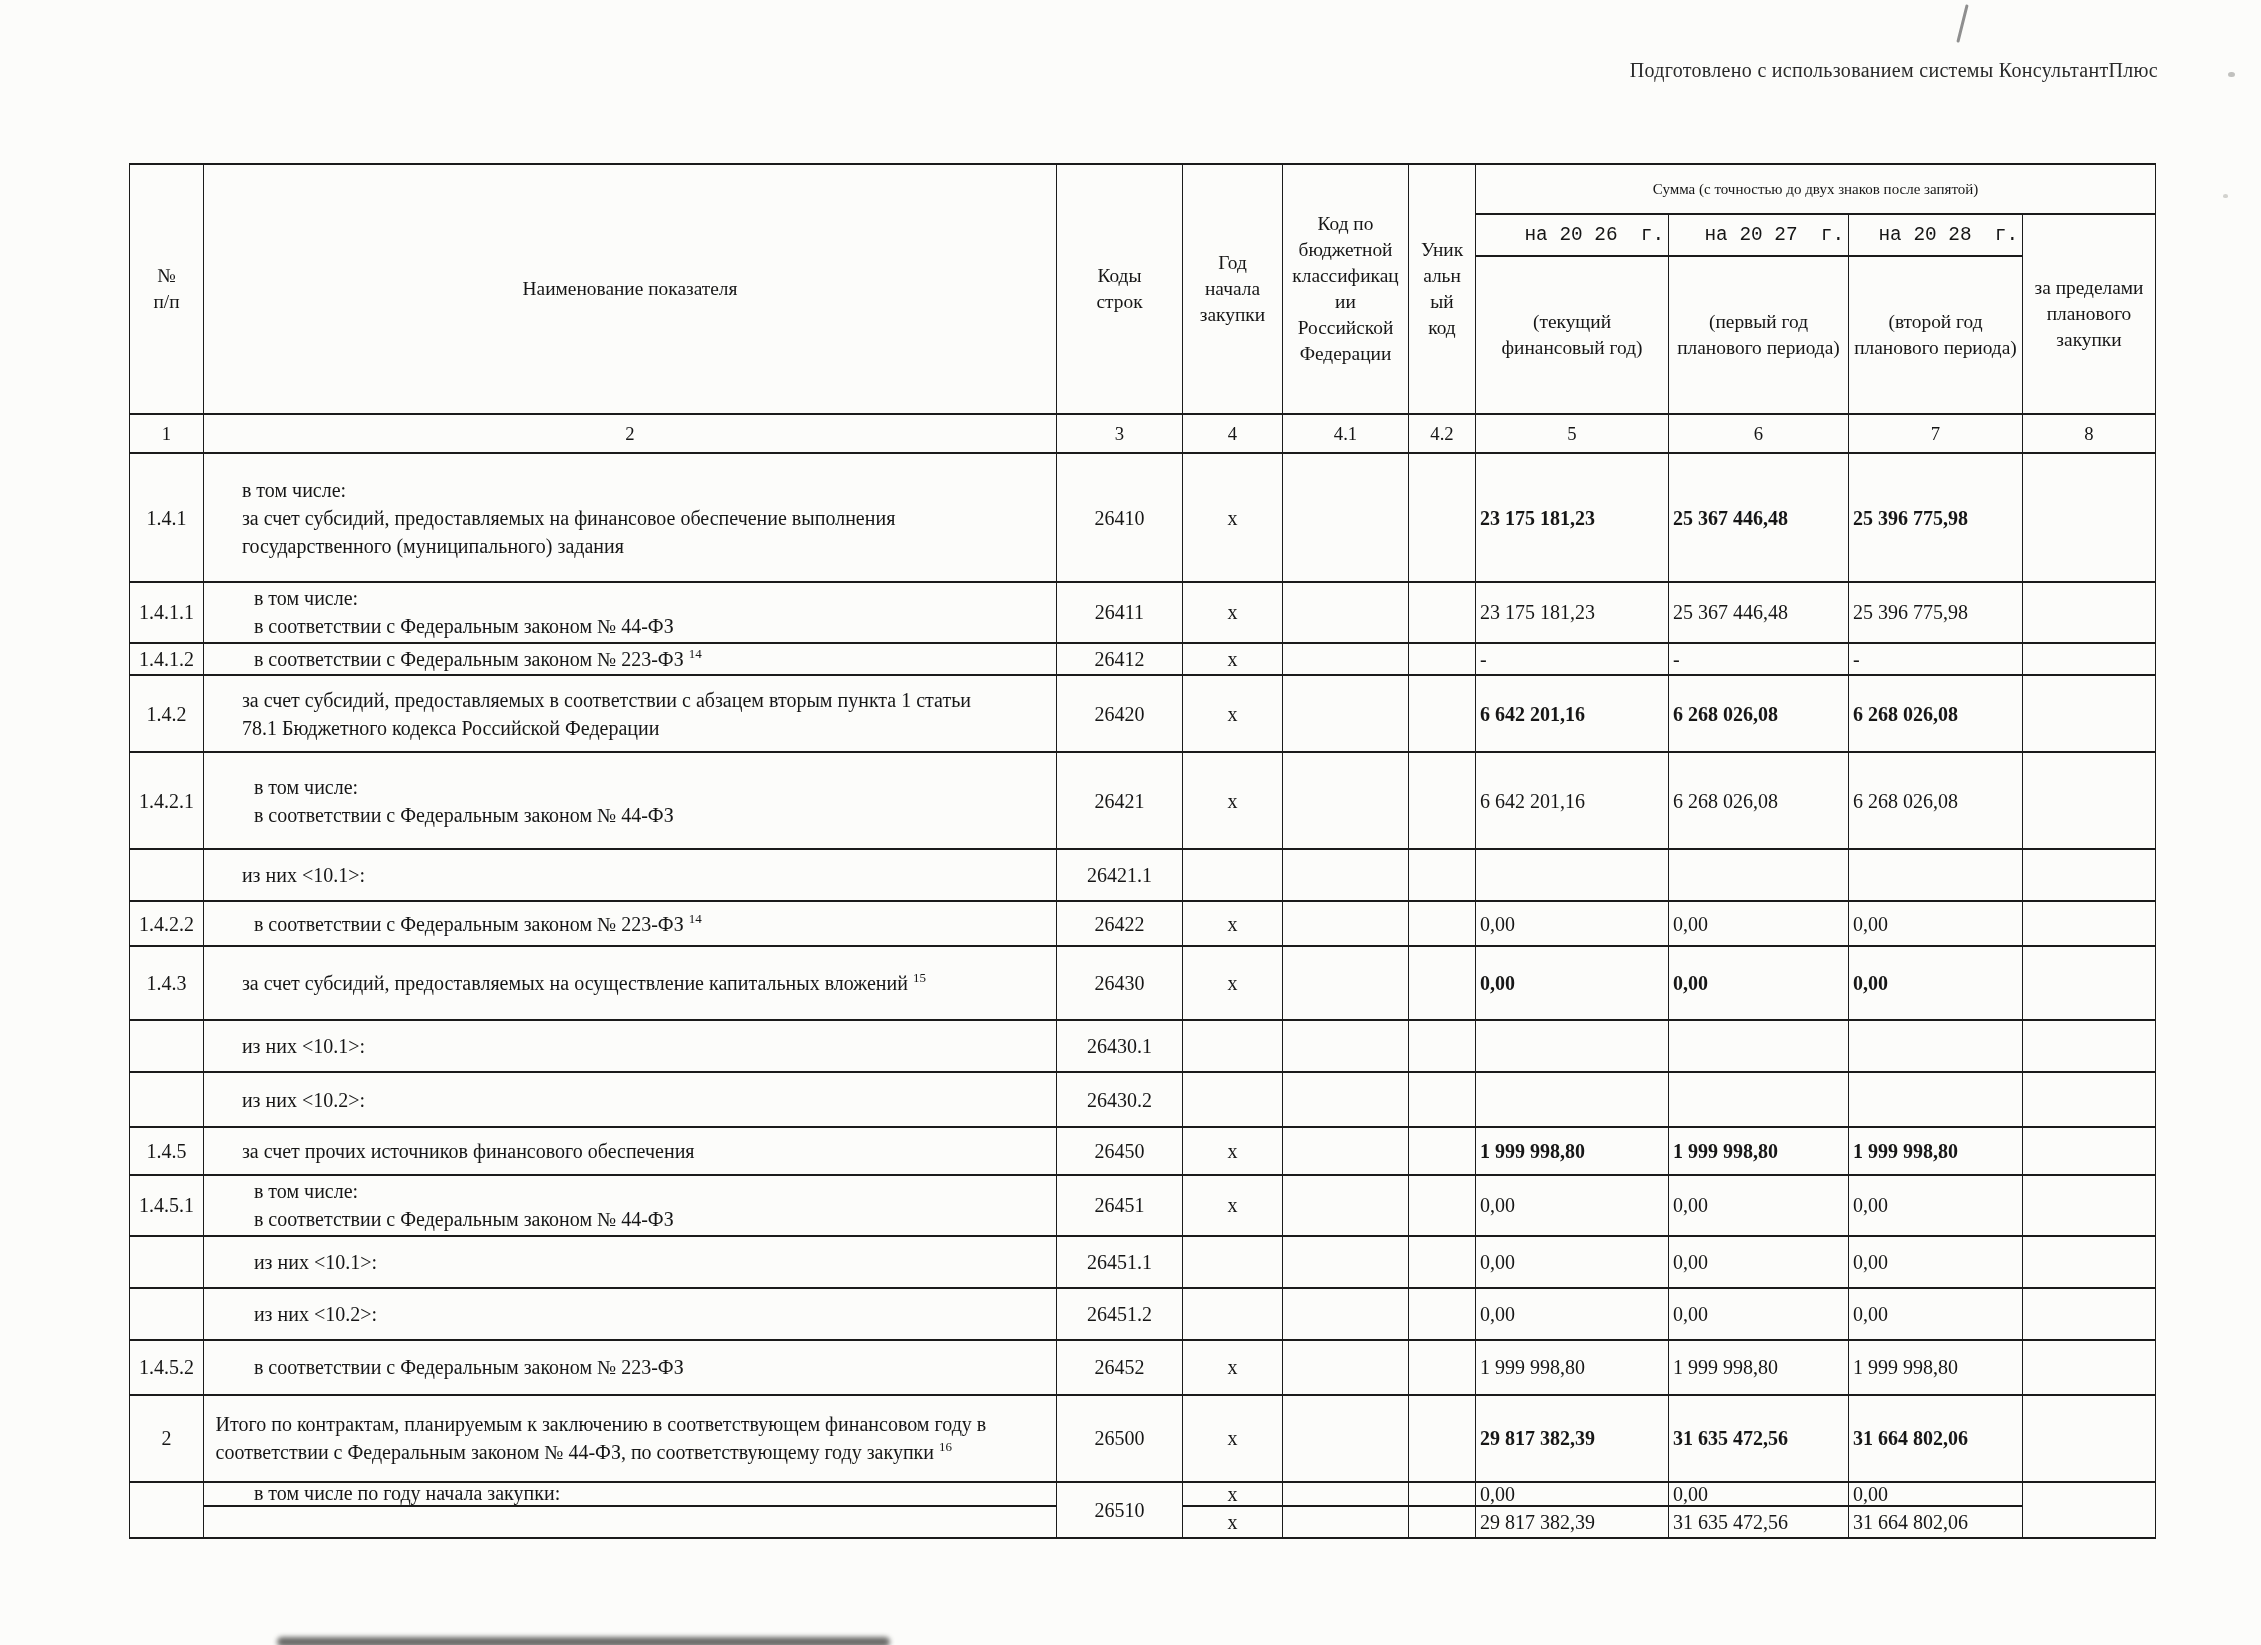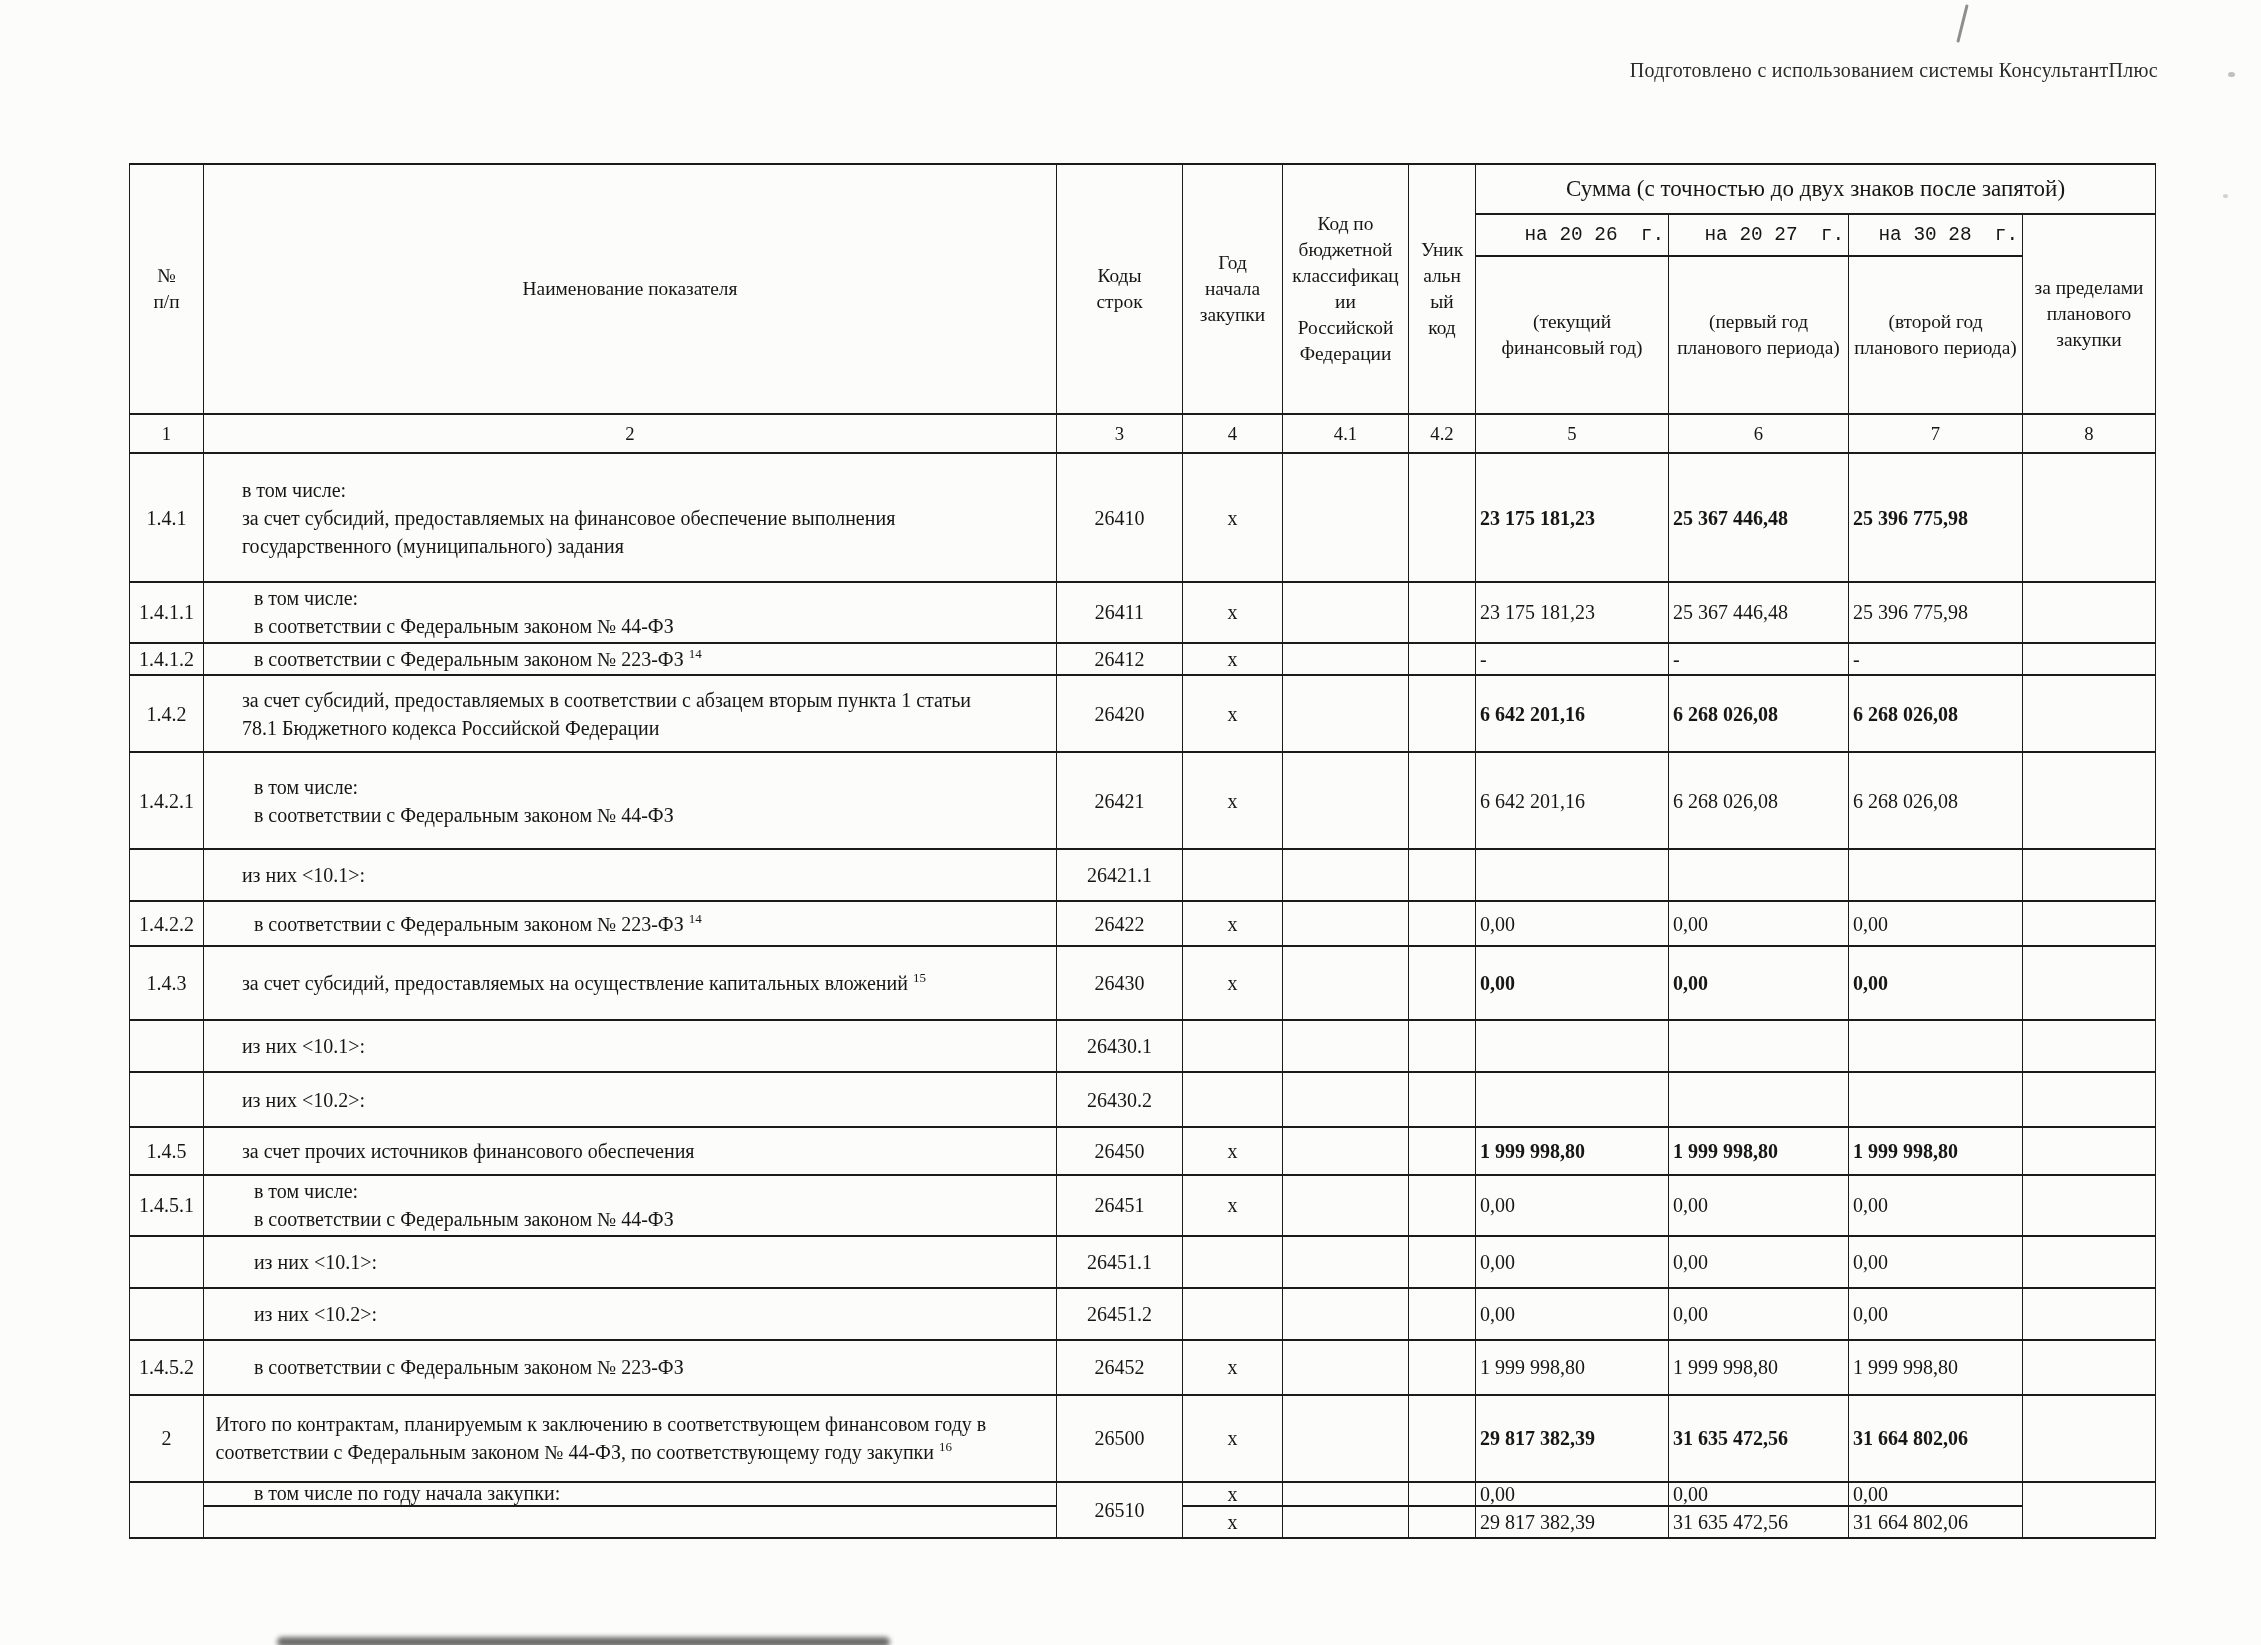--- a/index.html
+++ b/index.html
@@ -12,21 +12,21 @@
   .speck2{position:absolute;left:2223px;top:194px;width:5.2px;height:3.9px;background:#a7a7a2;opacity:.5;border-radius:50%;}
   .smudge{position:absolute;left:277px;top:1637px;width:613px;height:10.3px;background:#2e2e2c;
         opacity:.7;filter:blur(2.6px);border-radius:5.2px;}
 
   table.tbl{position:absolute;left:129px;top:163px;width:2026px;table-layout:fixed;
         border-collapse:collapse;font-size:20px;line-height:28px;}
   .tbl td{border:1.9px solid #1b1b1b;border-top-width:2.6px;border-bottom-width:2.6px;
         padding:1.3px 3.9px;vertical-align:middle;overflow:hidden;}
   .hc{text-align:center;font-size:19.4px;line-height:26px;}
   .pre{white-space:pre-line;}
-  .sum-title{font-size:23px;}
+  .sum-title{font-size:15px;}
   .yr{white-space:pre;text-align:right;padding-right:9px;font-family:Liberation Mono, monospace;}
   .yl{vertical-align:top;padding-top:6.5px;}
   .hnums td{font-size:18.7px;text-align:center;padding:0;}
   .c-num{text-align:center;font-size:20px;margin-top:10px;}
   .c-code{text-align:center;}
   .c-x{text-align:center;}
   .c-val{}
   .bold{font-weight:700;}
   .vt{vertical-align:top;padding-top:5.2px;}
   .vb{vertical-align:bottom;padding-bottom:5.2px;}
@@ -78,21 +78,21 @@
 Федерации</td>
       <td rowspan="3" class="hc pre">Уник
 альн
 ый
 код</td>
       <td colspan="4" class="hc sum-title">Сумма (с точностью до двух знаков после запятой)</td>
     </tr>
     <tr style="height:42px">
       <td class="hc yr">на 20 26  г.</td>
       <td class="hc yr">на 20 27  г.</td>
-      <td class="hc yr">на 30 28  г.</td>
+      <td class="hc yr">на 20 28  г.</td>
       <td rowspan="2" class="hc pre">за пределами
 планового
 закупки</td>
     </tr>
     <tr style="height:158px">
       <td class="hc yl">(текущий финансовый год)</td>
       <td class="hc yl">(первый год планового периода)</td>
       <td class="hc yl">(второй год планового периода)</td>
     </tr>
     <tr class="hnums" style="height:39px">

